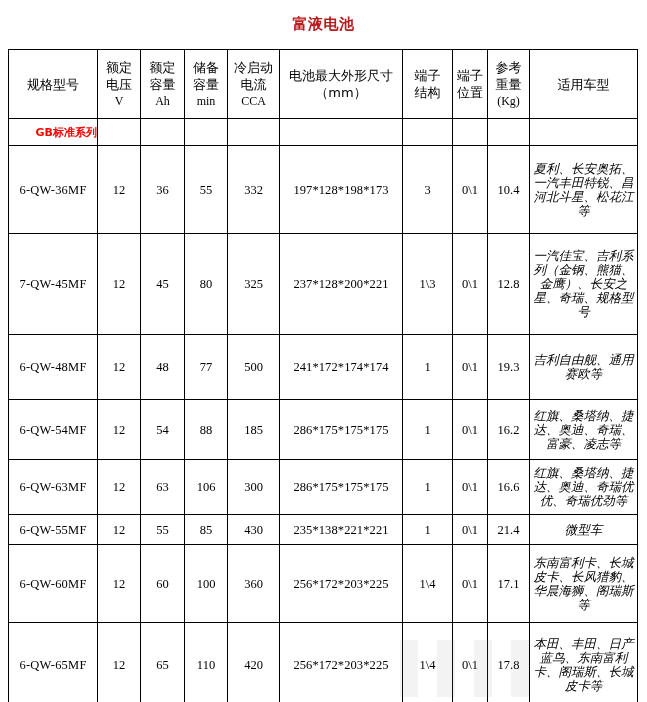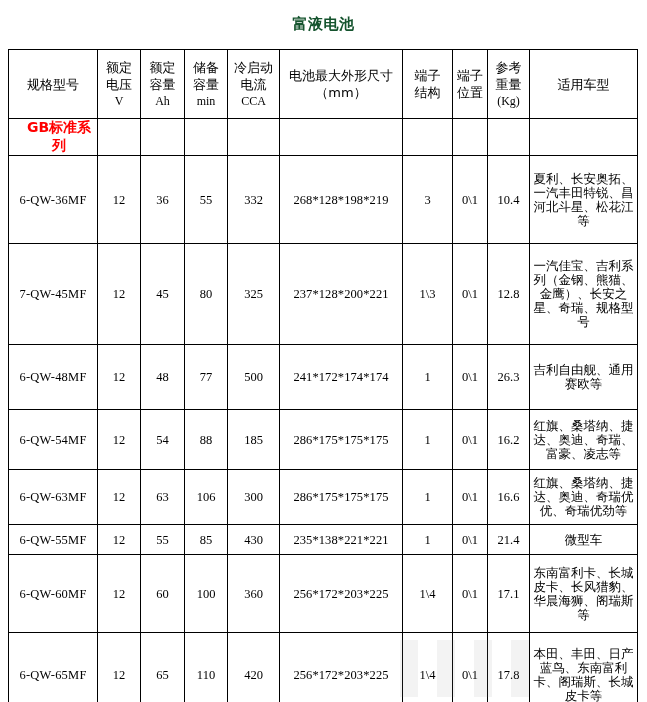--- a/index.html
+++ b/index.html
@@ -11,21 +11,21 @@
     width: 647px;
     height: 702px;
     font-family: "Liberation Serif", "DejaVu Serif", serif;
     color: #000000;
     overflow: hidden;
     position: relative;
   }
 
   #page-title {
     text-align: center;
-    color: #14532d;
+    color: #b91c1c;
     font-weight: bold;
     font-size: 15px;
     line-height: 15px;
     padding-top: 17px;
     padding-bottom: 0;
     letter-spacing: 0.5px;
     font-family: "DejaVu Sans", "Liberation Sans", sans-serif;
   }
 
   #table-wrap {
@@ -78,38 +78,39 @@
   }
 
   
   tr.section-row td {
     height: 26px;
   }
   .section-label {
     display: block;
     color: #ff0000;
     font-weight: bold;
-    font-size: 14px;
-    text-align: center;
+    font-size: 11px;
+    text-align: right;
     padding-left: 12px;
     font-family: "DejaVu Sans", "Liberation Sans", sans-serif;
   }
 
   
   tr.data-row td {
     font-size: 12.5px;
     line-height: 14px;
   }
   td.cell-model   { font-size: 12.5px; letter-spacing: 0.2px; }
   td.cell-vehicle {
     text-align: left;
     padding: 2px 3px 2px 5px;
     line-height: 18px;
     font-size: 12.5px;
     font-family: "DejaVu Sans", "Liberation Sans", sans-serif;
+    font-style: italic;
   }
   td.cell-dim { letter-spacing: 0.1px; }
 
   
   .watermark {
     position: absolute;
     pointer-events: none;
     background: rgba(140,140,140,0.10);
   }
 </style>
@@ -191,21 +192,21 @@
           <td></td>
           <td></td>
           <td></td>
         </tr>
         <tr class="data-row" style="height: 88px;">
           <td class="cell-model">6-QW-36MF</td>
           <td class="cell-plain">12</td>
           <td class="cell-plain">36</td>
           <td class="cell-plain">55</td>
           <td class="cell-plain">332</td>
-          <td class="cell-dim">268*128*198*219</td>
+          <td class="cell-dim">197*128*198*173</td>
           <td class="cell-plain">3</td>
           <td class="cell-plain">0\1</td>
           <td class="cell-plain">10.4</td>
           <td class="cell-vehicle">夏利、长安奥拓、一汽丰田特锐、昌河北斗星、松花江等</td>
         </tr>
         <tr class="data-row" style="height: 101px;">
           <td class="cell-model">7-QW-45MF</td>
           <td class="cell-plain">12</td>
           <td class="cell-plain">45</td>
           <td class="cell-plain">80</td>
@@ -218,21 +219,21 @@
         </tr>
         <tr class="data-row" style="height: 65px;">
           <td class="cell-model">6-QW-48MF</td>
           <td class="cell-plain">12</td>
           <td class="cell-plain">48</td>
           <td class="cell-plain">77</td>
           <td class="cell-plain">500</td>
           <td class="cell-dim">241*172*174*174</td>
           <td class="cell-plain">1</td>
           <td class="cell-plain">0\1</td>
-          <td class="cell-plain">26.3</td>
+          <td class="cell-plain">19.3</td>
           <td class="cell-vehicle">吉利自由舰、通用赛欧等</td>
         </tr>
         <tr class="data-row" style="height: 60px;">
           <td class="cell-model">6-QW-54MF</td>
           <td class="cell-plain">12</td>
           <td class="cell-plain">54</td>
           <td class="cell-plain">88</td>
           <td class="cell-plain">185</td>
           <td class="cell-dim">286*175*175*175</td>
           <td class="cell-plain">1</td>

